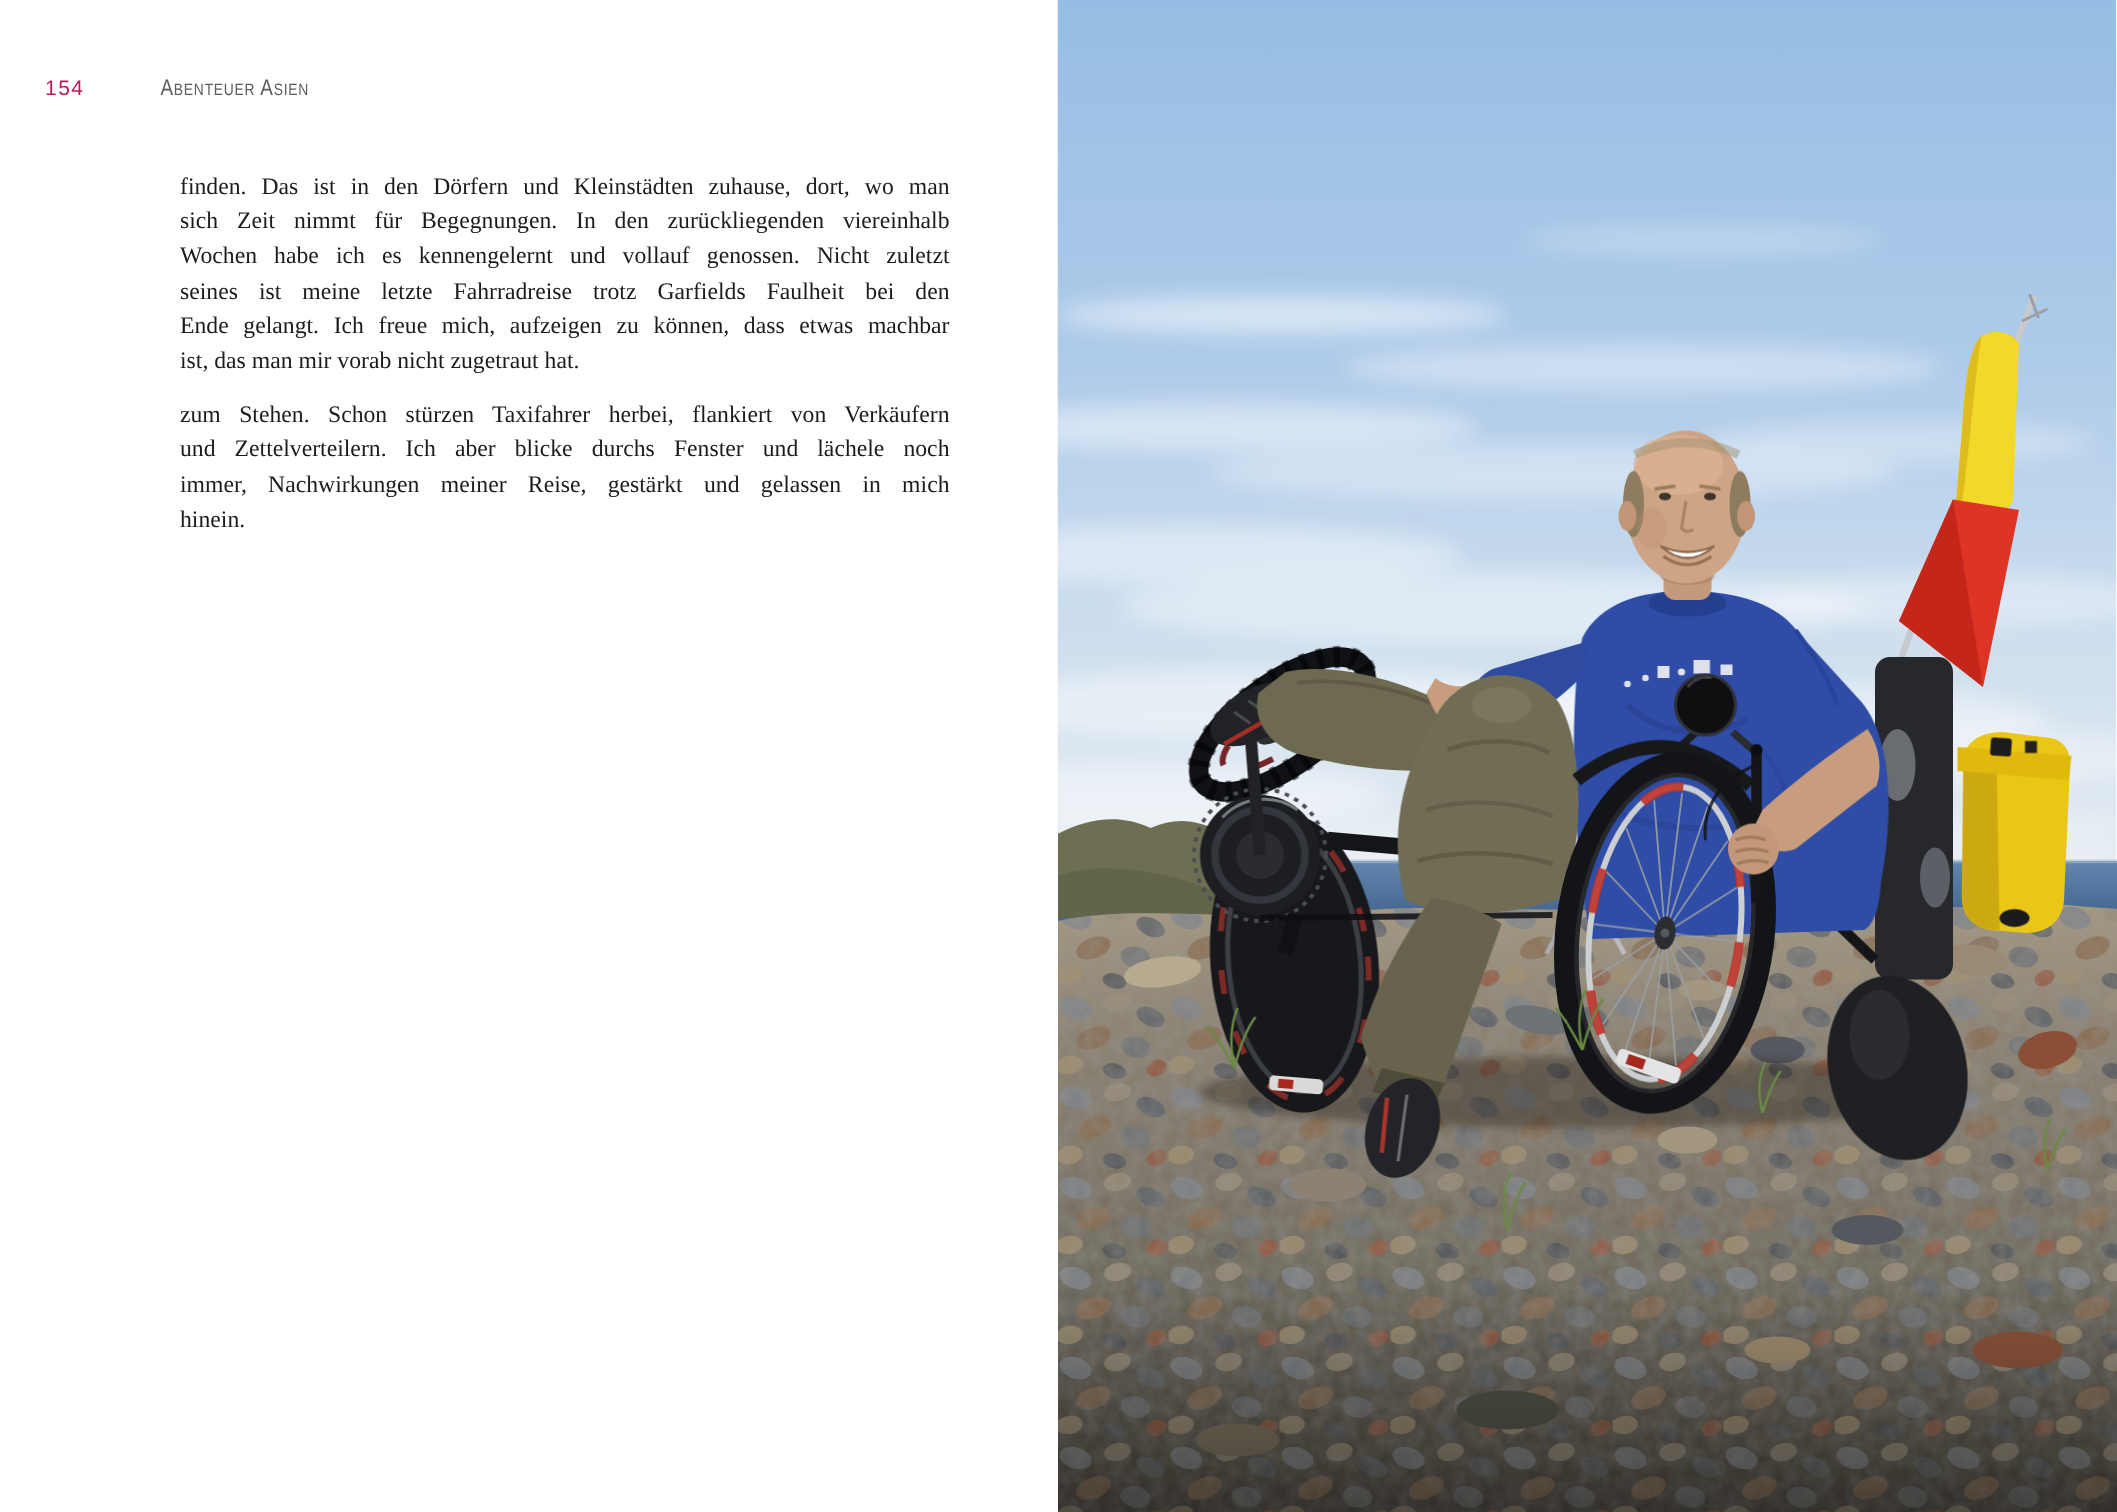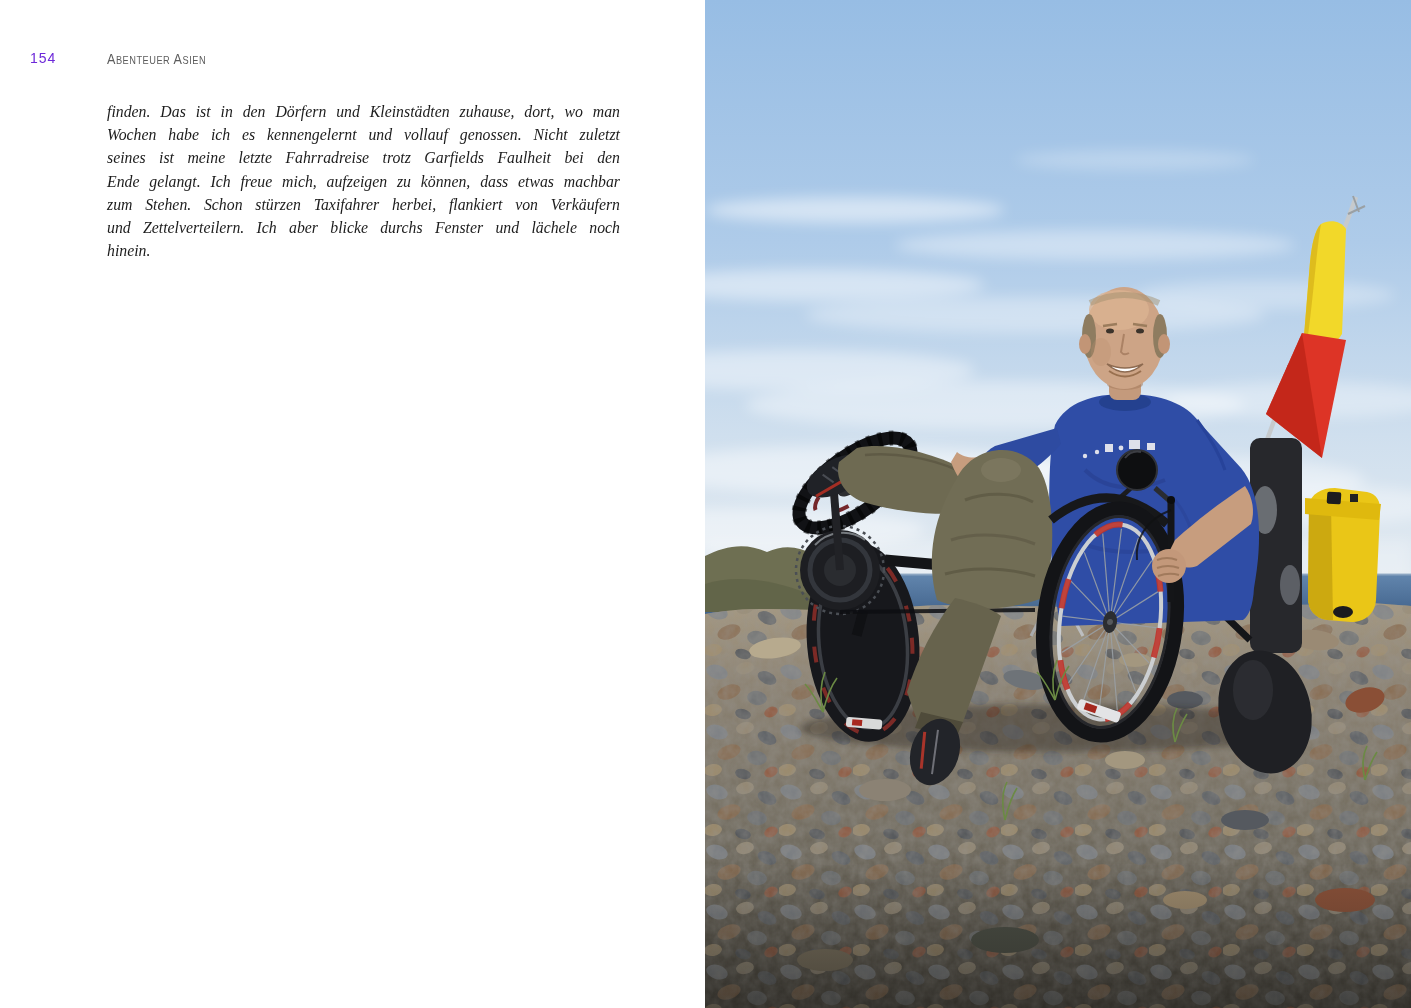--- a/index.html
+++ b/index.html
@@ -7,35 +7,35 @@
     width:1411px;height:1008px;overflow:hidden;background:#ffffff;
     font-family:"Liberation Serif","DejaVu Serif",serif;
     position:relative;
   }
   .page{position:absolute;inset:0;background:#ffffff;}
 
   
   .pagenum{
     position:absolute;left:30px;top:50px;
     font-family:"Liberation Sans","DejaVu Sans",sans-serif;
-    font-size:14px;color:#6d28d9;letter-spacing:1px;
+    font-size:14px;color:#be185d;letter-spacing:1px;
   }
   .runhead{
     position:absolute;left:107px;top:50px;
     font-family:"Liberation Sans","DejaVu Sans",sans-serif;
     font-variant:small-caps;font-size:15px;color:#5c5c5c;
     letter-spacing:.6px;transform:scaleX(.84);transform-origin:left center;
   }
 
   
   .textcol{
     position:absolute;left:107px;top:100px;width:513px;
     font-size:15.8px;line-height:23.2px;color:#1c1c1c;
   }
-  .para{margin:0;padding:0;font-style:italic;}
+  .para{margin:13px;padding:0;}
   .line{display:block;width:513px;text-align:justify;text-align-last:justify;}
   .line.last{text-align-last:left;}
   .line.indent{text-indent:22px;}
 
   
   .photo{
     position:absolute;left:705px;top:0;width:706px;height:1008px;margin:0;
   }
   .photo svg{display:block;}
 </style>
@@ -43,27 +43,30 @@
 <body>
 
 <div class="page">
 
   <span class="pagenum">154</span>
   <span class="runhead">Abenteuer Asien</span>
 
   <div class="textcol">
     <p class="para">
       <span class="line">finden. Das ist in den Dörfern und Kleinstädten zuhause, dort, wo man</span>
+      <span class="line">sich Zeit nimmt für Begegnungen. In den zurückliegenden viereinhalb</span>
       <span class="line">Wochen habe ich es kennengelernt und vollauf genossen. Nicht zuletzt</span>
       <span class="line">seines ist meine letzte Fahrradreise trotz Garfields Faulheit bei den</span>
       <span class="line">Ende gelangt. Ich freue mich, aufzeigen zu können, dass etwas machbar</span>
+      <span class="line last">ist, das man mir vorab nicht zugetraut hat.</span>
     </p>
     <p class="para">
       <span class="line">zum Stehen. Schon stürzen Taxifahrer herbei, flankiert von Verkäufern</span>
       <span class="line">und Zettelverteilern. Ich aber blicke durchs Fenster und lächele noch</span>
+      <span class="line">immer, Nachwirkungen meiner Reise, gestärkt und gelassen in mich</span>
       <span class="line last">hinein.</span>
     </p>
   </div>
 
   <figure class="photo">
     <svg width="706" height="1008" viewBox="0 0 706 1008" xmlns="http://www.w3.org/2000/svg">
       <defs>
         <linearGradient id="sky" x1="0" y1="0" x2="0" y2="1">
           <stop offset="0" stop-color="#97bde4"></stop>
           <stop offset=".4" stop-color="#aecbe9"></stop>

